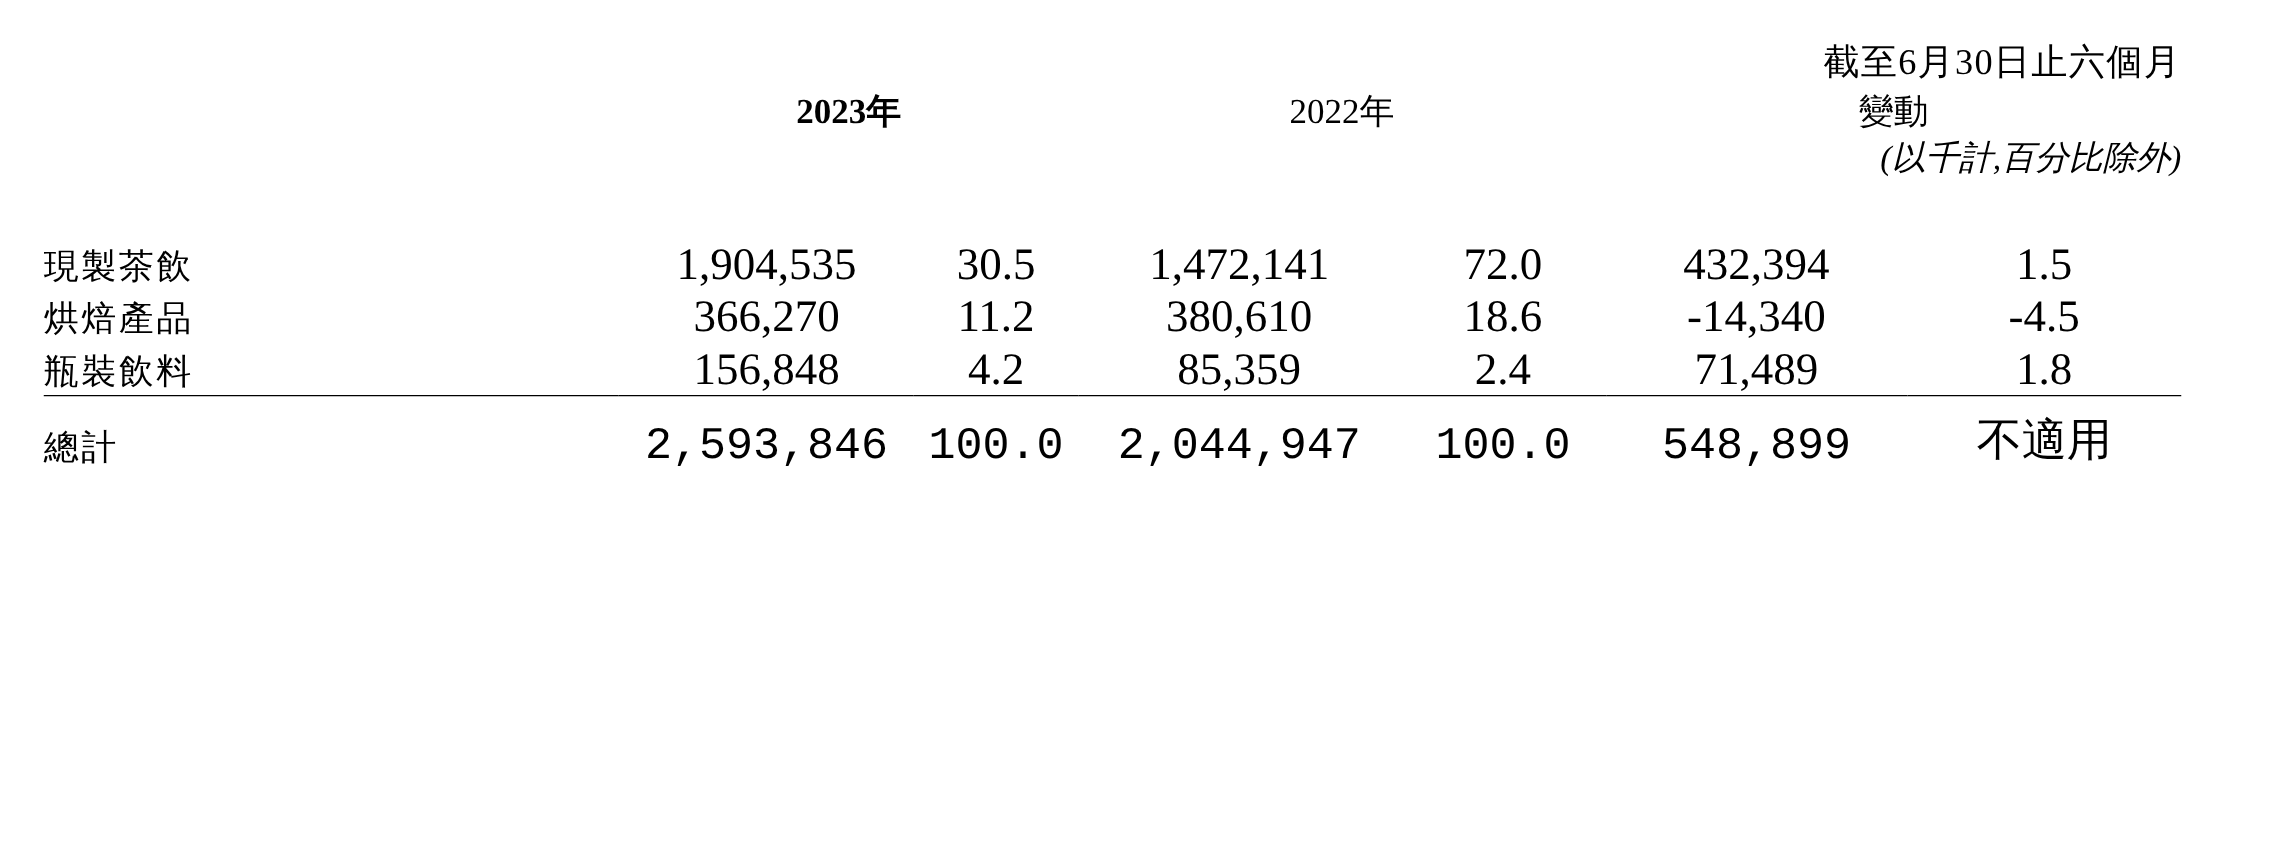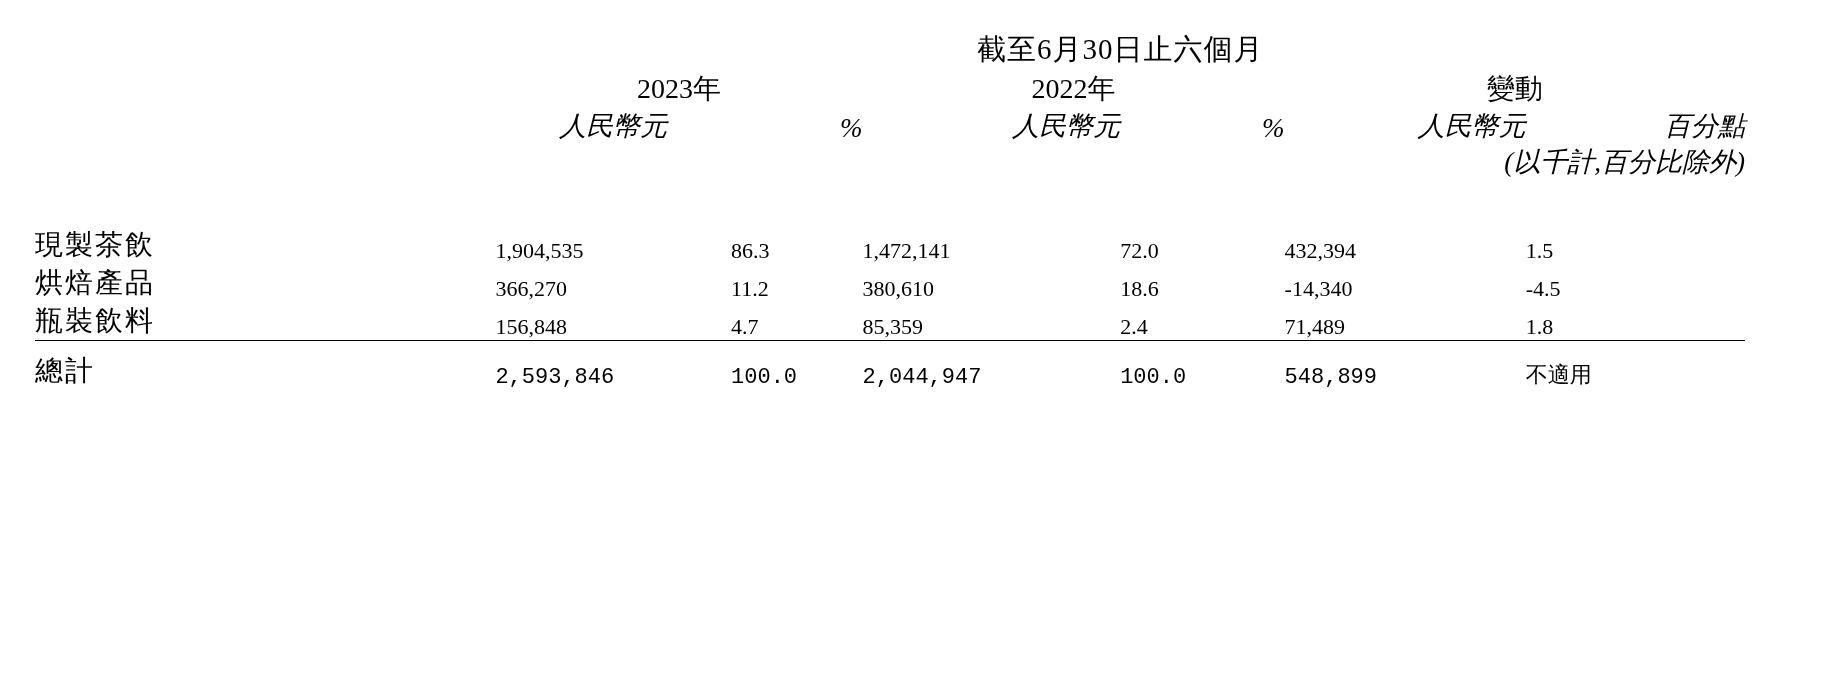--- a/index.html
+++ b/index.html
@@ -36,34 +36,34 @@
   
   col.c-label { width: 420px; }
   col.c-rmb1  { width: 215px; }
   col.c-pct1  { width: 120px; }
   col.c-rmb2  { width: 235px; }
   col.c-pct2  { width: 150px; }
   col.c-rmb3  { width: 220px; }
   col.c-pct3  { width: 200px; }
 
   .hdr-top {
-    text-align: center;
+    text-align: right;
     font-weight: bold;
     font-size: 29px;
     letter-spacing: 1px;
     padding-bottom: 18px;
     white-space: nowrap;
   }
   .hdr-year {
     text-align: center;
     font-size: 28px;
     padding-bottom: 14px;
     white-space: nowrap;
   }
-  .hdr-year.bold { font-weight: normal; }
+  .hdr-year.bold { font-weight: bold; }
 
   .hdr-unit {
     font-style: italic;
     font-size: 27px;
     white-space: nowrap;
     padding-bottom: 6px;
   }
   .hdr-unit.right { text-align: right; }
   .hdr-unit.center { text-align: center; }
 
@@ -79,22 +79,22 @@
 
   .row-label {
     font-size: 28px;
     text-align: left;
     white-space: nowrap;
     padding: 9px 0 9px 0;
     letter-spacing: 2px;
     margin-top: 20px;
   }
   .row-val {
-    font-size: 22px;
-    text-align: left;
+    font-size: 36px;
+    text-align: center;
     white-space: nowrap;
     padding: 9px 0 9px 0;
   }
   .b { font-weight: bold; }
 
   tr.total td {
     border-top: 1.6px solid #000;
     padding-top: 11px;
     font-family: Liberation Mono, monospace;
   }
@@ -123,58 +123,49 @@
         <td class="hdr-top" colspan="6">截至6月30日止六個月</td>
       </tr>
       <tr>
         <td></td>
         <td class="hdr-year bold" colspan="2">2023年</td>
         <td class="hdr-year" colspan="2">2022年</td>
         <td class="hdr-year" colspan="2">變動</td>
       </tr>
       <tr>
         <td></td>
-        <td class="hdr-unit center">人民幣元</td>
-        <td class="hdr-unit right">%</td>
-        <td class="hdr-unit right">人民幣元</td>
-        <td class="hdr-unit right">%</td>
-        <td class="hdr-unit right">人民幣元</td>
-        <td class="hdr-unit right">百分點</td>
-      </tr>
-      <tr>
-        <td></td>
         <td class="hdr-note" colspan="6">(以千計,百分比除外)</td>
       </tr>
       <tr class="spacer-row">
         <td colspan="7"></td>
       </tr>
     </thead>
     <tbody>
       <tr>
         <td class="row-label">現製茶飲</td>
         <td class="row-val b">1,904,535</td>
-        <td class="row-val b">86.3</td>
+        <td class="row-val b">30.5</td>
         <td class="row-val">1,472,141</td>
         <td class="row-val">72.0</td>
         <td class="row-val">432,394</td>
         <td class="row-val">1.5</td>
       </tr>
       <tr>
         <td class="row-label">烘焙產品</td>
         <td class="row-val b">366,270</td>
         <td class="row-val b">11.2</td>
         <td class="row-val">380,610</td>
         <td class="row-val">18.6</td>
         <td class="row-val">-14,340</td>
         <td class="row-val">-4.5</td>
       </tr>
       <tr>
         <td class="row-label">瓶裝飲料</td>
         <td class="row-val b">156,848</td>
-        <td class="row-val b">4.7</td>
+        <td class="row-val b">4.2</td>
         <td class="row-val">85,359</td>
         <td class="row-val">2.4</td>
         <td class="row-val">71,489</td>
         <td class="row-val">1.8</td>
       </tr>
       <tr class="total">
         <td class="row-label b">總計</td>
         <td class="row-val b">2,593,846</td>
         <td class="row-val b">100.0</td>
         <td class="row-val">2,044,947</td>

